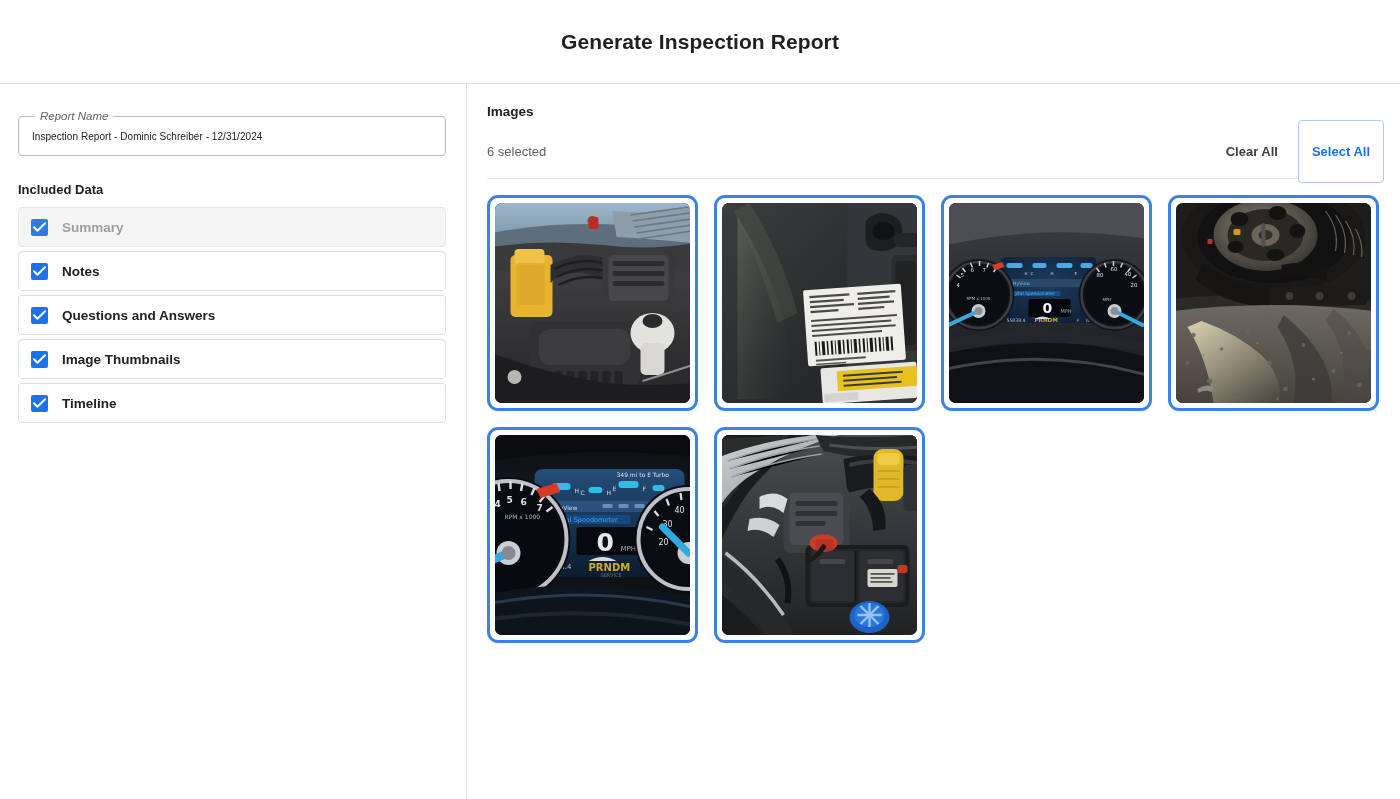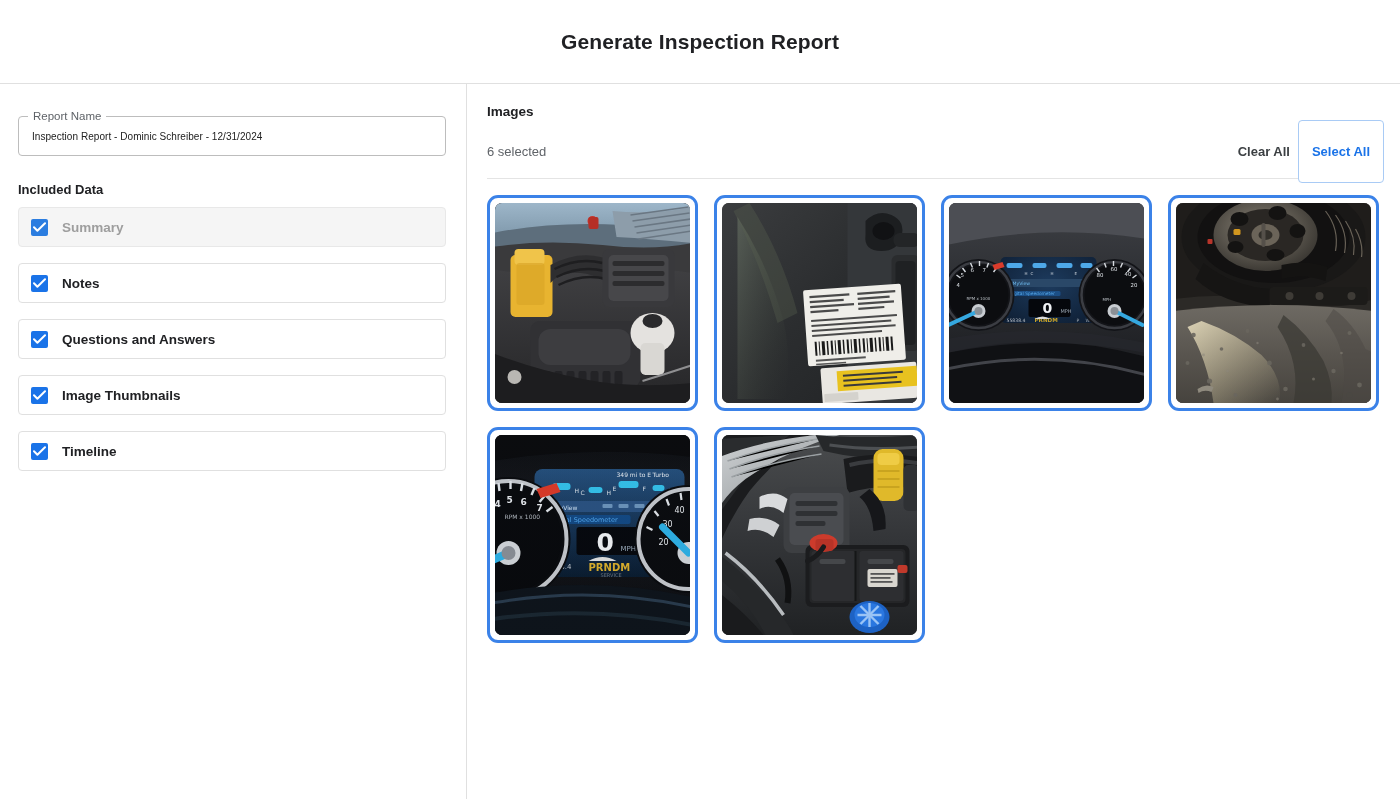--- a/index.html
+++ b/index.html
@@ -49,27 +49,28 @@
     position: relative;
     height: 40px;
     border: 1px solid #bdbdbd;
     border-radius: 4px;
     margin-top: 10px;
     background: #fff;
   }
   .tf-legend {
     position: absolute;
     top: -8px;
-    left: 9px;
+    left: 16px;
     background: #fff;
     padding: 0 5px;
     font-size: 11.5px;
     color: #5f6368;
     line-height: 14px;
     white-space: nowrap;
+    font-style: italic;
   }
   .tf-value {
     position: absolute;
     left: 13px;
     top: 0;
     height: 100%;
     display: flex;
     align-items: center;
     font-size: 10px;
     color: #212121;
@@ -78,21 +79,21 @@
   }
 
   .section-label {
     margin-top: 26px;
     margin-bottom: 10px;
     font-size: 13px;
     font-weight: bold;
     color: #202124;
   }
 
-  .check-list { display: flex; flex-direction: column; gap: 16px; }
+  .check-list { display: flex; flex-direction: column; gap: 4px; }
 
   .check-row {
     height: 40px;
     border: 1px solid #e0e0e0;
     border-radius: 4px;
     display: flex;
     align-items: center;
     padding-left: 12px;
     background: #fff;
   }
@@ -135,20 +136,21 @@
     margin-bottom: 11px;
   }
   .sel-count {
     font-size: 13px;
     color: #5f6368;
   }
   .sel-actions {
     margin-left: auto;
     display: flex;
     align-items: center;
+    gap: 12px;
   }
   .btn-text {
     font-size: 13px;
     font-weight: bold;
     color: #3c4043;
     background: none;
     border: none;
     padding: 4px 8px;
     cursor: pointer;
     font-family: "Liberation Sans", sans-serif;

